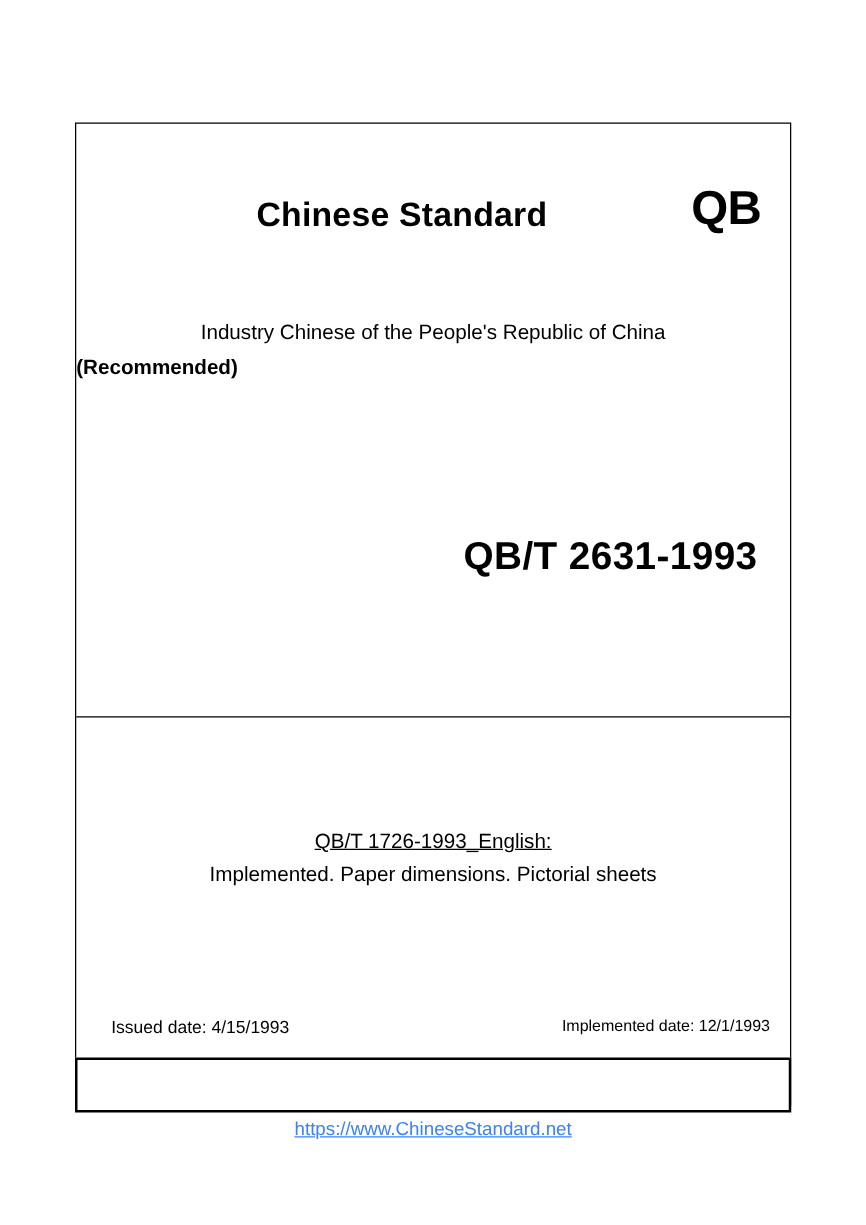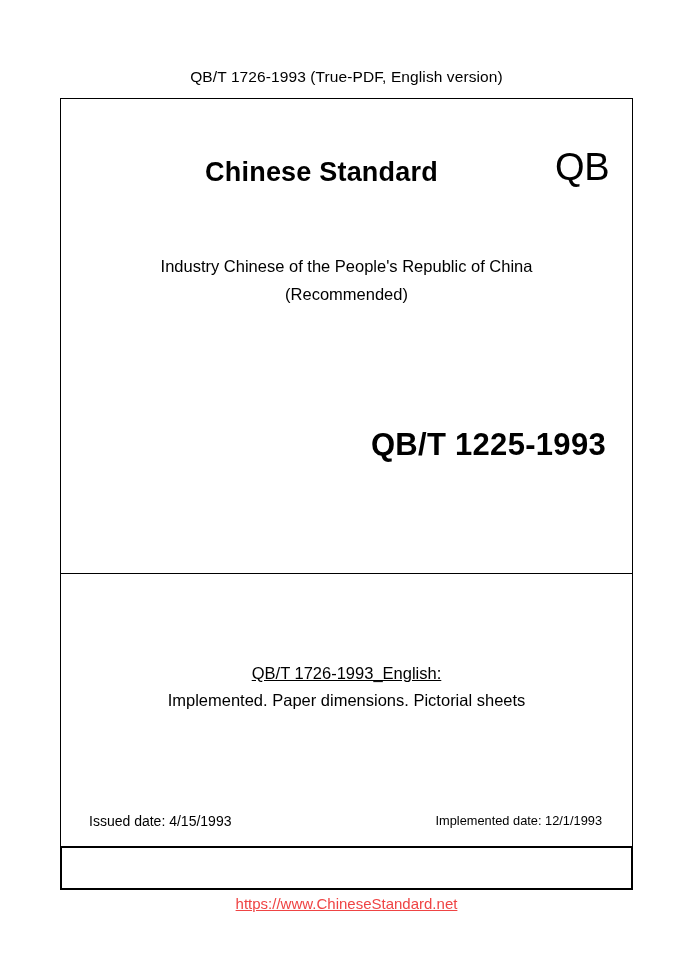--- a/index.html
+++ b/index.html
@@ -59,38 +59,38 @@
     font-weight: bold;
     letter-spacing: 0.2px;
     padding-right: 50px;
     box-sizing: border-box;
   }
   .qb-logo {
     position: absolute;
     right: 23px;
     top: 47px;
     font-size: 38px;
-    font-weight: normal;
+    font-weight: bold;
     letter-spacing: -0.5px;
   }
   .industry-line1 {
     position: absolute;
     left: 0;
     top: 158px;
     width: 100%;
     text-align: center;
     font-size: 16.5px;
   }
   .industry-line2 {
     position: absolute;
     left: 0;
     top: 186px;
     width: 100%;
-    text-align: center;
-    font-size: 16.5px;
+    font-size: 16.5px;
+    font-weight: bold;
   }
   .classification {
     position: absolute;
     left: 8px;
     top: 248px;
     font-size: 12.5px;
   }
   .std-number {
     position: absolute;
     left: 0;
@@ -126,21 +126,21 @@
     font-size: 16.5px;
   }
   .issued-date {
     position: absolute;
     left: 28px;
     top: 239px;
     font-size: 14px;
   }
   .implemented-date {
     position: absolute;
-    right: 30px;
+    right: 16px;
     top: 239px;
     font-size: 12.8px;
     margin-left: 16px;
   }
   .bottom-bar {
     position: absolute;
     left: 60px;
     top: 846px;
     width: 573px;
     height: 44px;
@@ -149,43 +149,42 @@
     background: #ffffff;
   }
   .footer-url {
     position: absolute;
     left: 0;
     top: 895px;
     width: 693px;
     text-align: center;
     font-size: 15px;
     text-decoration: underline;
-    color: #ef4444;
+    color: #3b82f6;
   }
 </style>
 </head>
 <body>
 
 <div class="page">
 
-  <div class="top-caption">QB/T 1726-1993 (True-PDF, English version)</div>
 
   <div class="cover-box">
 
     <div class="upper-section">
       <div class="title-main">Chinese Standard</div>
 
       <div class="qb-logo">QB</div>
 
       <div class="industry-line1">Industry Chinese of the People's Republic of China</div>
 
       <div class="industry-line2">(Recommended)</div>
 
 
-      <div class="std-number">QB/T 1225-1993</div>
+      <div class="std-number">QB/T 2631-1993</div>
     </div>
 
     <div class="lower-section">
       <div class="english-title-1">QB/T 1726-1993_English:</div>
 
       <div class="english-title-2">Implemented. Paper dimensions. Pictorial sheets</div>
 
       <div class="issued-date">Issued date: 4/15/1993</div>
 
       <div class="implemented-date">Implemented date: 12/1/1993</div>

